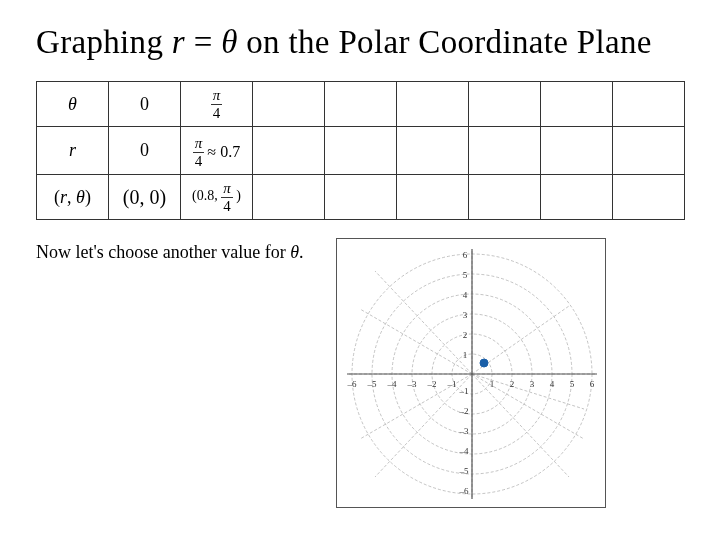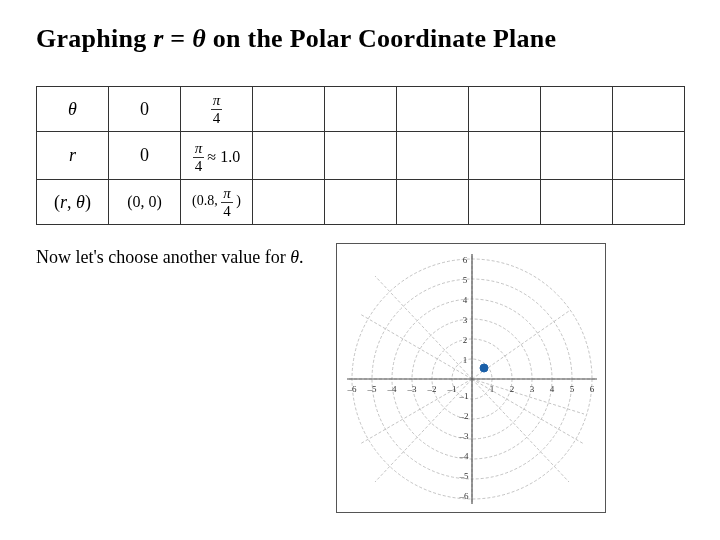--- a/index.html
+++ b/index.html
@@ -14,23 +14,23 @@
     }
 
     .page {
       width: 720px;
       height: 540px;
       background: #fff;
       padding: 24px 36px 20px 36px;
     }
 
     .title {
-      font-size: 26px;
-      font-weight: bold;
-      margin-bottom: 32px;
+      font-size: 33px;
+      font-weight: normal;
+      margin-bottom: 20px;
       letter-spacing: 0.01em;
     }
 
     
     .table-wrap {
       width: 430px;
     }
 
     table {
       border-collapse: collapse;
@@ -134,34 +134,34 @@
 
       <tr>
         <td><i>r</i></td>
         <td>0</td>
         <td>
           <span class="approx-cell">
             <span class="frac">
               <span class="frac-num"><i>π</i></span>
               <span class="frac-den">4</span>
             </span>
-            <span>≈ 1.0</span>
+            <span>≈ 0.7</span>
           </span>
         </td>
         <td class="empty"></td>
         <td class="empty"></td>
         <td class="empty"></td>
         <td class="empty"></td>
         <td class="empty"></td>
         <td class="empty"></td>
       </tr>
 
       <tr>
         <td style="font-size:18px;">(<i>r</i>, <i>θ</i>)</td>
-        <td style="font-size:16px;">(0, 0)</td>
+        <td style="font-size:20px;">(0, 0)</td>
         <td style="font-size:14px;font-family:Liberation Serif, serif;">
           <span>(0.8, </span>
           <span class="frac" style="font-size:13px;">
             <span class="frac-num"><i>π</i></span>
             <span class="frac-den">4</span>
           </span>
           <span>)</span>
         </td>
         <td class="empty"></td>
         <td class="empty"></td>

